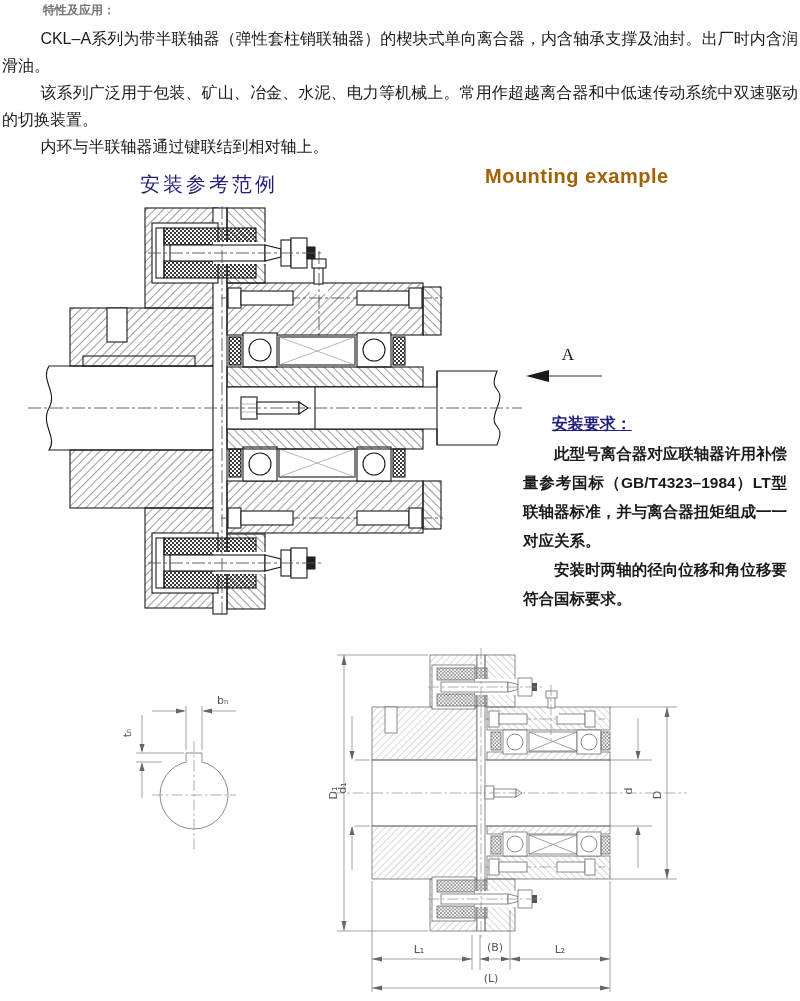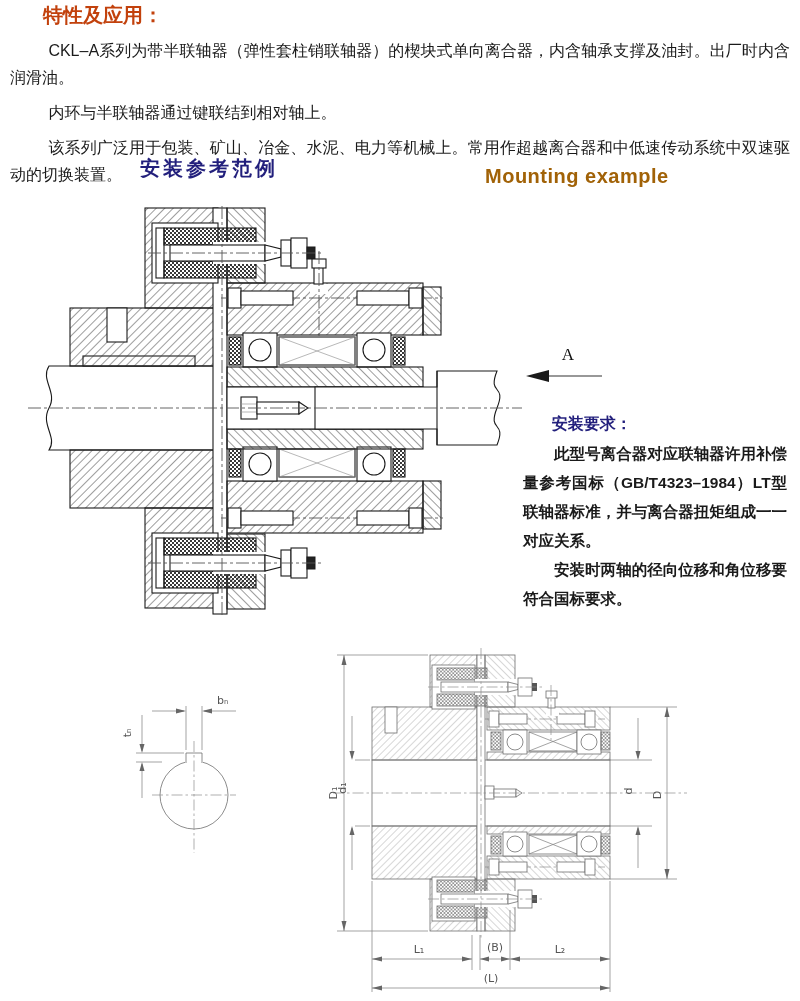--- a/index.html
+++ b/index.html
@@ -1,28 +1,28 @@
 <!DOCTYPE html>
 <html><head>
 <meta charset="utf-8">
 <style>
   html,body{margin:0;padding:0;background:#fff;}
   .page{position:relative;width:800px;height:1001px;background:#ffffff;overflow:hidden;
         font-family:"Liberation Sans","DejaVu Sans",sans-serif;color:#1a1a1a;}
   .intro{position:absolute;top:2px;left:2px;width:796px;}
-  .intro h1{margin:0 0 6px 0;font-size:20px;font-weight:bold;color:#c2410c;padding-left:41px;}
-  .intro p{margin:8px;font-size:16px;line-height:27px;text-indent:2.4em;text-align:justify;}
-  .heading-zh{position:absolute;top:155px;left:140px;font-size:20px;font-weight:bold;
+  .intro h1{margin:0 0 6px 0;font-size:12px;font-weight:bold;color:#737373;padding-left:41px;}
+  .intro p{margin:0;font-size:16px;line-height:27px;text-indent:2.4em;text-align:justify;}
+  .heading-zh{position:absolute;top:171px;left:140px;font-size:20px;font-weight:normal;
               color:#221f7c;letter-spacing:3px;}
   .heading-en{position:absolute;top:165px;left:485px;font-size:20px;font-weight:bold;
               color:#a16207;letter-spacing:0.5px;}
   .drawing-top{position:absolute;top:203px;left:25px;}
   .view-arrow{position:absolute;top:338px;left:522px;}
   .notes{position:absolute;top:414px;left:523px;width:264px;}
-  .notes h3{margin:0 0 4px 0;font-size:16px;font-weight:bold;color:#221f7c;text-indent:1.8em;}
+  .notes h3{margin:0 0 4px 0;font-size:16px;font-weight:bold;color:#221f7c;text-indent:1.8em;text-decoration:underline;}
   .notes p{margin:0;font-size:15.5px;line-height:29px;text-indent:2em;text-align:justify;font-weight:bold;}
   .drawing-bottom{position:absolute;top:640px;left:105px;}
   
   .t-s{stroke:#1a1a1a;stroke-width:1.1;fill:none;}
   .t-sf{stroke:#1a1a1a;stroke-width:1.1;fill:#fff;}
   .t-h{stroke:#1a1a1a;stroke-width:1.1;}
   .t-cl{stroke:#555;stroke-width:0.9;fill:none;stroke-dasharray:13 3 3 3;}
   .t-thin{stroke:#999;stroke-width:0.7;fill:none;}
   .t-dark{fill:#222;stroke:#1a1a1a;stroke-width:1;}
   
@@ -36,22 +36,22 @@
   .a-txt{font-family:"Liberation Serif","DejaVu Serif",serif;font-size:17px;fill:#111;}
 </style>
 </head>
 <body>
 
 <div class="page">
 
   <div class="intro">
     <h1>特性及应用：</h1>
     <p>CKL–A系列为带半联轴器（弹性套柱销联轴器）的楔块式单向离合器，内含轴承支撑及油封。出厂时内含润滑油。</p>
+    <p>该系列广泛用于包装、矿山、冶金、水泥、电力等机械上。常用作超越离合器和中低速传动系统中双速驱动的切换装置。</p>
     <p>内环与半联轴器通过键联结到相对轴上。</p>
-    <p>该系列广泛用于包装、矿山、冶金、水泥、电力等机械上。常用作超越离合器和中低速传动系统中双速驱动的切换装置。</p>
   </div>
 
   <div class="heading-zh">安装参考范例</div>
   <div class="heading-en">Mounting example</div>
 
   <svg class="drawing-top" width="500" height="420" viewBox="0 0 500 420">
     <defs>
       <pattern id="th1" patternUnits="userSpaceOnUse" width="6" height="6" patternTransform="rotate(45)">
         <line x1="0" y1="0" x2="0" y2="6" stroke="#3c3c3c" stroke-width="1"></line>
       </pattern>

